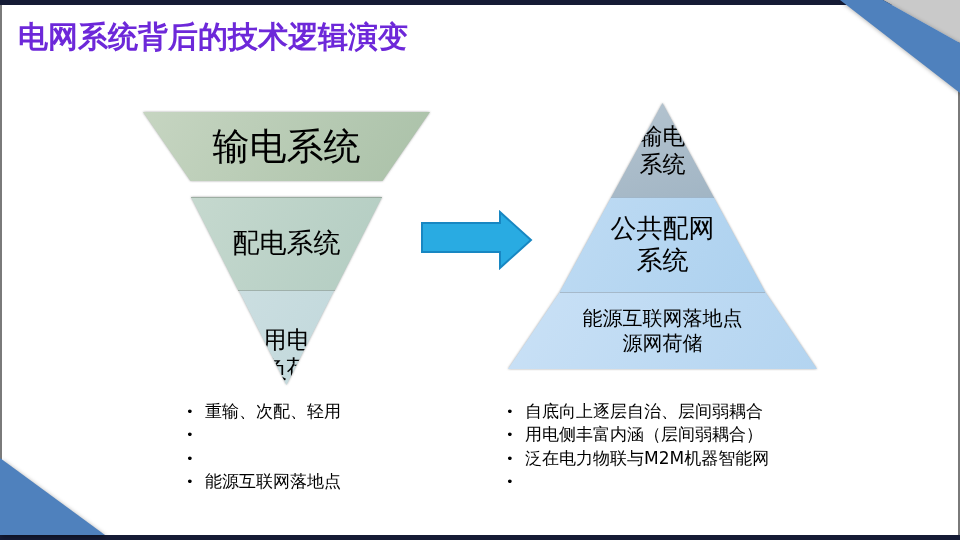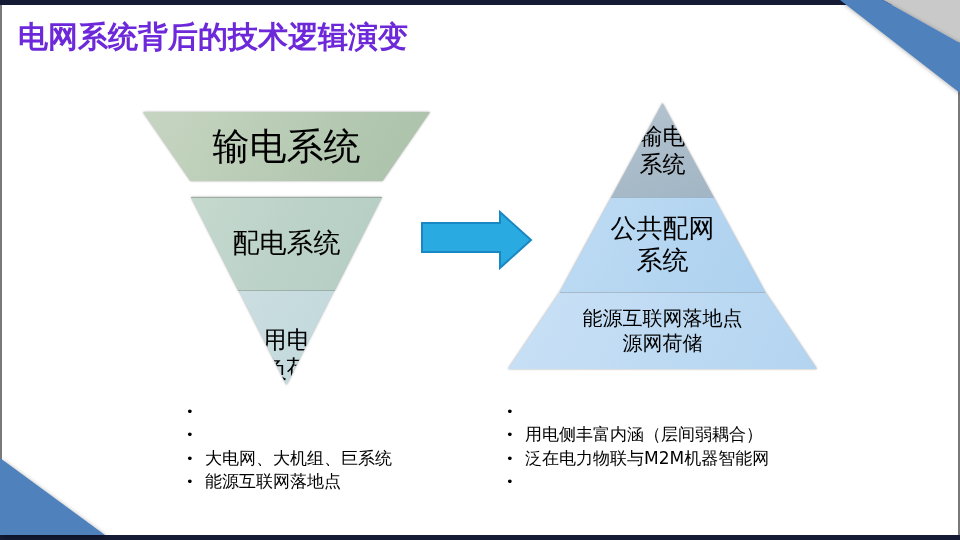--- a/index.html
+++ b/index.html
@@ -109,37 +109,38 @@
       <div class="pyr-label">能源互联网落地点
 源网荷储</div>
     </div>
     <div class="pyr-divider pr-d1"></div>
     <div class="pyr-divider pr-d2"></div>
   </div>
 
   <ul class="bullets left-col">
     <li>
       <span class="dot">•</span>
+      <span>重输、次配、轻用</span>
     </li>
     <li>
       <span class="dot">•</span>
     </li>
     <li>
       <span class="dot">•</span>
-      <span>大电网、大机组、巨系统</span>
     </li>
     <li>
       <span class="dot">•</span>
       <span>能源互联网落地点</span>
     </li>
   </ul>
 
   <ul class="bullets right-col">
     <li>
       <span class="dot">•</span>
+      <span>自底向上逐层自治、层间弱耦合</span>
     </li>
     <li>
       <span class="dot">•</span>
       <span>用电侧丰富内涵（层间弱耦合）</span>
     </li>
     <li>
       <span class="dot">•</span>
       <span>泛在电力物联与M2M机器智能网</span>
     </li>
     <li>

